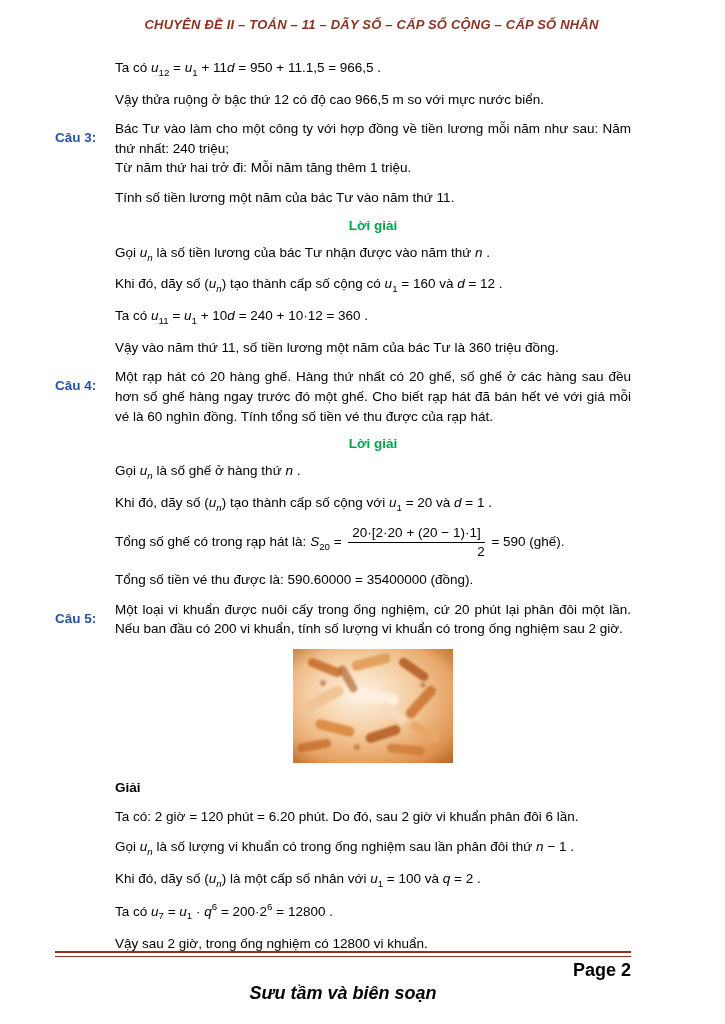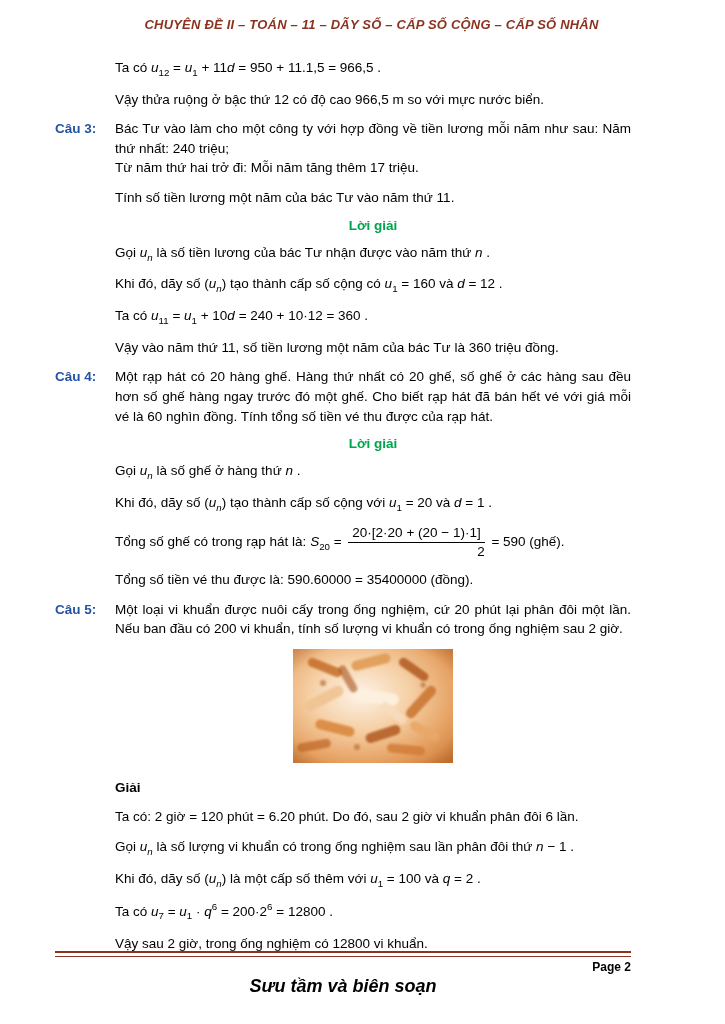--- a/index.html
+++ b/index.html
@@ -13,61 +13,61 @@
     padding-top:17px; margin-left:110px; margin-right:40px;
     text-align:center; font-weight:bold; font-style:italic;
     font-size:13px; color:var(--accent,#8b3320); letter-spacing:.2px;
   }
   .content { margin-top:26px; }
   .para { margin:0 42px 10px 115px; line-height:1.45; }
   .just { text-align:justify; }
   .bold { font-weight:bold; }
   .qblock { position:relative; }
   .qlabel {
-    position:absolute; left:55px; top:0; line-height:1.45;
+    position:absolute; left:55px; top:9px; line-height:1.45;
     color:var(--question-blue,#2353a2); font-weight:bold;
   }
   .solution-heading {
     margin:0 42px 10px 115px; text-align:center; font-weight:bold;
     color:var(--solution-green,#00a44d);
   }
   .mi { font-style:italic; }
   .msub { vertical-align:sub; font-size:.72em; }
   .msup { vertical-align:super; font-size:.72em; }
   .frac { display:inline-block; vertical-align:middle; text-align:right; line-height:1.2; margin:0 3px; }
   .frac .num { display:block; border-bottom:1px solid #000; padding:0 4px 1px; }
   .frac .den { display:block; padding-top:1px; }
   .image-row { margin:2px 42px 12px 115px; text-align:center; }
   .bacteria { display:inline-block; }
   .footer { position:absolute; left:55px; right:42px; top:951px; }
   .footer-rule {
     height:6px;
     border-top:2.5px solid var(--accent,#8b3320);
     border-bottom:1px solid var(--accent,#8b3320);
   }
-  .page-number { margin-top:3px; text-align:right; font-weight:bold; font-size:12px; }
+  .page-number { margin-top:3px; text-align:right; font-weight:bold; font-size:18px; }
   .credit { margin-top:2px; text-align:center; font-weight:bold; font-style:italic; font-size:18px; }
 </style>
 </head>
 <body>
 
 <div class="page">
 
   <div class="header">CHUYÊN ĐỀ II – TOÁN – 11 – DÃY SỐ – CẤP SỐ CỘNG – CẤP SỐ NHÂN</div>
 
   <div class="content">
 
     <div class="para"><span>Ta có </span><span class="mi">u</span><span class="msub">12</span><span> = </span><span class="mi">u</span><span class="msub">1</span><span> + 11</span><span class="mi">d</span><span> = 950 + 11.1,5 = 966,5 .</span></div>
     <div class="para">Vậy thửa ruộng ở bậc thứ 12 có độ cao 966,5 m so với mực nước biển.</div>
 
     <div class="qblock">
       <span class="qlabel">Câu 3:</span>
       <div class="para just">
         <div>Bác Tư vào làm cho một công ty với hợp đồng về tiền lương mỗi năm như sau: Năm thứ nhất: 240 triệu;</div>
-        <div>Từ năm thứ hai trở đi: Mỗi năm tăng thêm 17 triệu.</div>
+        <div>Từ năm thứ hai trở đi: Mỗi năm tăng thêm 1 triệu.</div>
       </div>
       <div class="para">Tính số tiền lương một năm của bác Tư vào năm thứ 11.</div>
       <div class="solution-heading">Lời giải</div>
       <div class="para"><span>Gọi </span><span class="mi">u</span><span class="mi msub">n</span><span> là số tiền lương của bác Tư nhận được vào năm thứ </span><span class="mi">n</span><span> .</span></div>
       <div class="para"><span>Khi đó, dãy số </span><span>(</span><span class="mi">u</span><span class="mi msub">n</span><span>)</span><span> tạo thành cấp số cộng có </span><span class="mi">u</span><span class="msub">1</span><span> = 160 và </span><span class="mi">d</span><span> = 12 .</span></div>
       <div class="para"><span>Ta có </span><span class="mi">u</span><span class="msub">11</span><span> = </span><span class="mi">u</span><span class="msub">1</span><span> + 10</span><span class="mi">d</span><span> = 240 + 10·12 = 360 .</span></div>
       <div class="para">Vậy vào năm thứ 11, số tiền lương một năm của bác Tư là 360 triệu đồng.</div>
     </div>
 
     <div class="qblock">
@@ -121,21 +121,21 @@
             <circle cx="130" cy="36" r="2.5" fill="#9c4a16" opacity="0.5"></circle>
             <circle cx="64" cy="98" r="3" fill="#a85320" opacity="0.5"></circle>
           </g>
           <rect width="160" height="114" fill="url(#vig)"></rect>
         </svg>
       </div>
 
       <div class="para bold">Giải</div>
       <div class="para">Ta có: 2 giờ = 120 phút = 6.20 phút. Do đó, sau 2 giờ vi khuẩn phân đôi 6 lần.</div>
       <div class="para"><span>Gọi </span><span class="mi">u</span><span class="mi msub">n</span><span> là số lượng vi khuẩn có trong ống nghiệm sau lần phân đôi thứ </span><span class="mi">n</span><span> − 1 .</span></div>
-      <div class="para"><span>Khi đó, dãy số </span><span>(</span><span class="mi">u</span><span class="mi msub">n</span><span>)</span><span> là một cấp số thêm với </span><span class="mi">u</span><span class="msub">1</span><span> = 100 và </span><span class="mi">q</span><span> = 2 .</span></div>
+      <div class="para"><span>Khi đó, dãy số </span><span>(</span><span class="mi">u</span><span class="mi msub">n</span><span>)</span><span> là một cấp số nhân với </span><span class="mi">u</span><span class="msub">1</span><span> = 100 và </span><span class="mi">q</span><span> = 2 .</span></div>
       <div class="para"><span>Ta có </span><span class="mi">u</span><span class="msub">7</span><span> = </span><span class="mi">u</span><span class="msub">1</span><span> · </span><span class="mi">q</span><span class="msup">6</span><span> = 200·2</span><span class="msup">6</span><span> = 12800 .</span></div>
       <div class="para">Vậy sau 2 giờ, trong ống nghiệm có 12800 vi khuẩn.</div>
     </div>
 
   </div>
 
   <div class="footer">
     <div class="footer-rule"></div>
     <div class="page-number">Page 2</div>
     <div class="credit">Sưu tầm và biên soạn</div>

